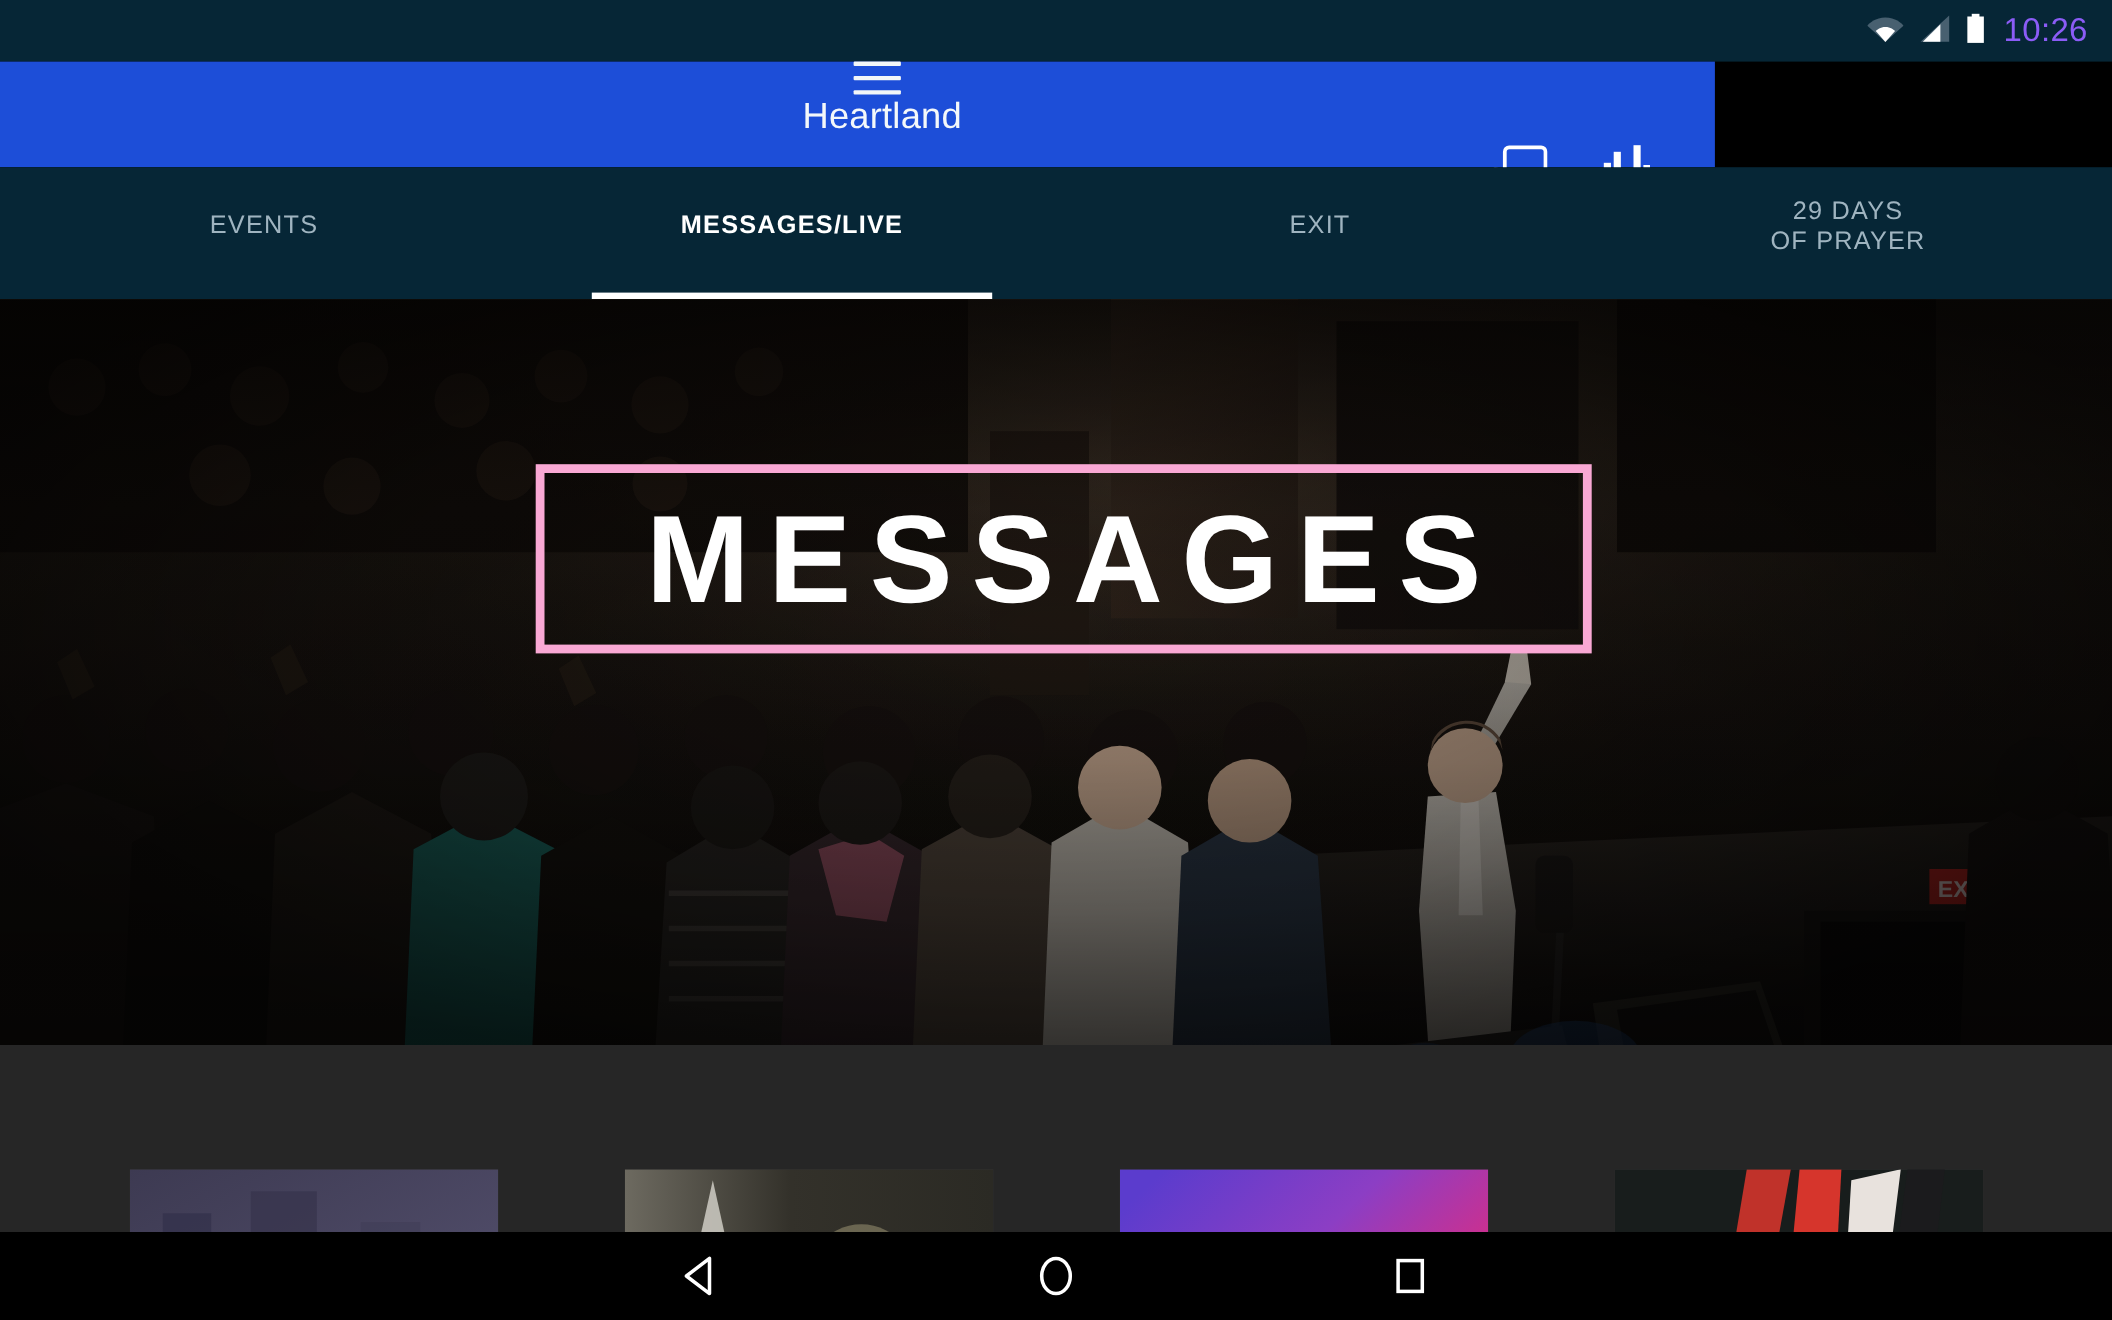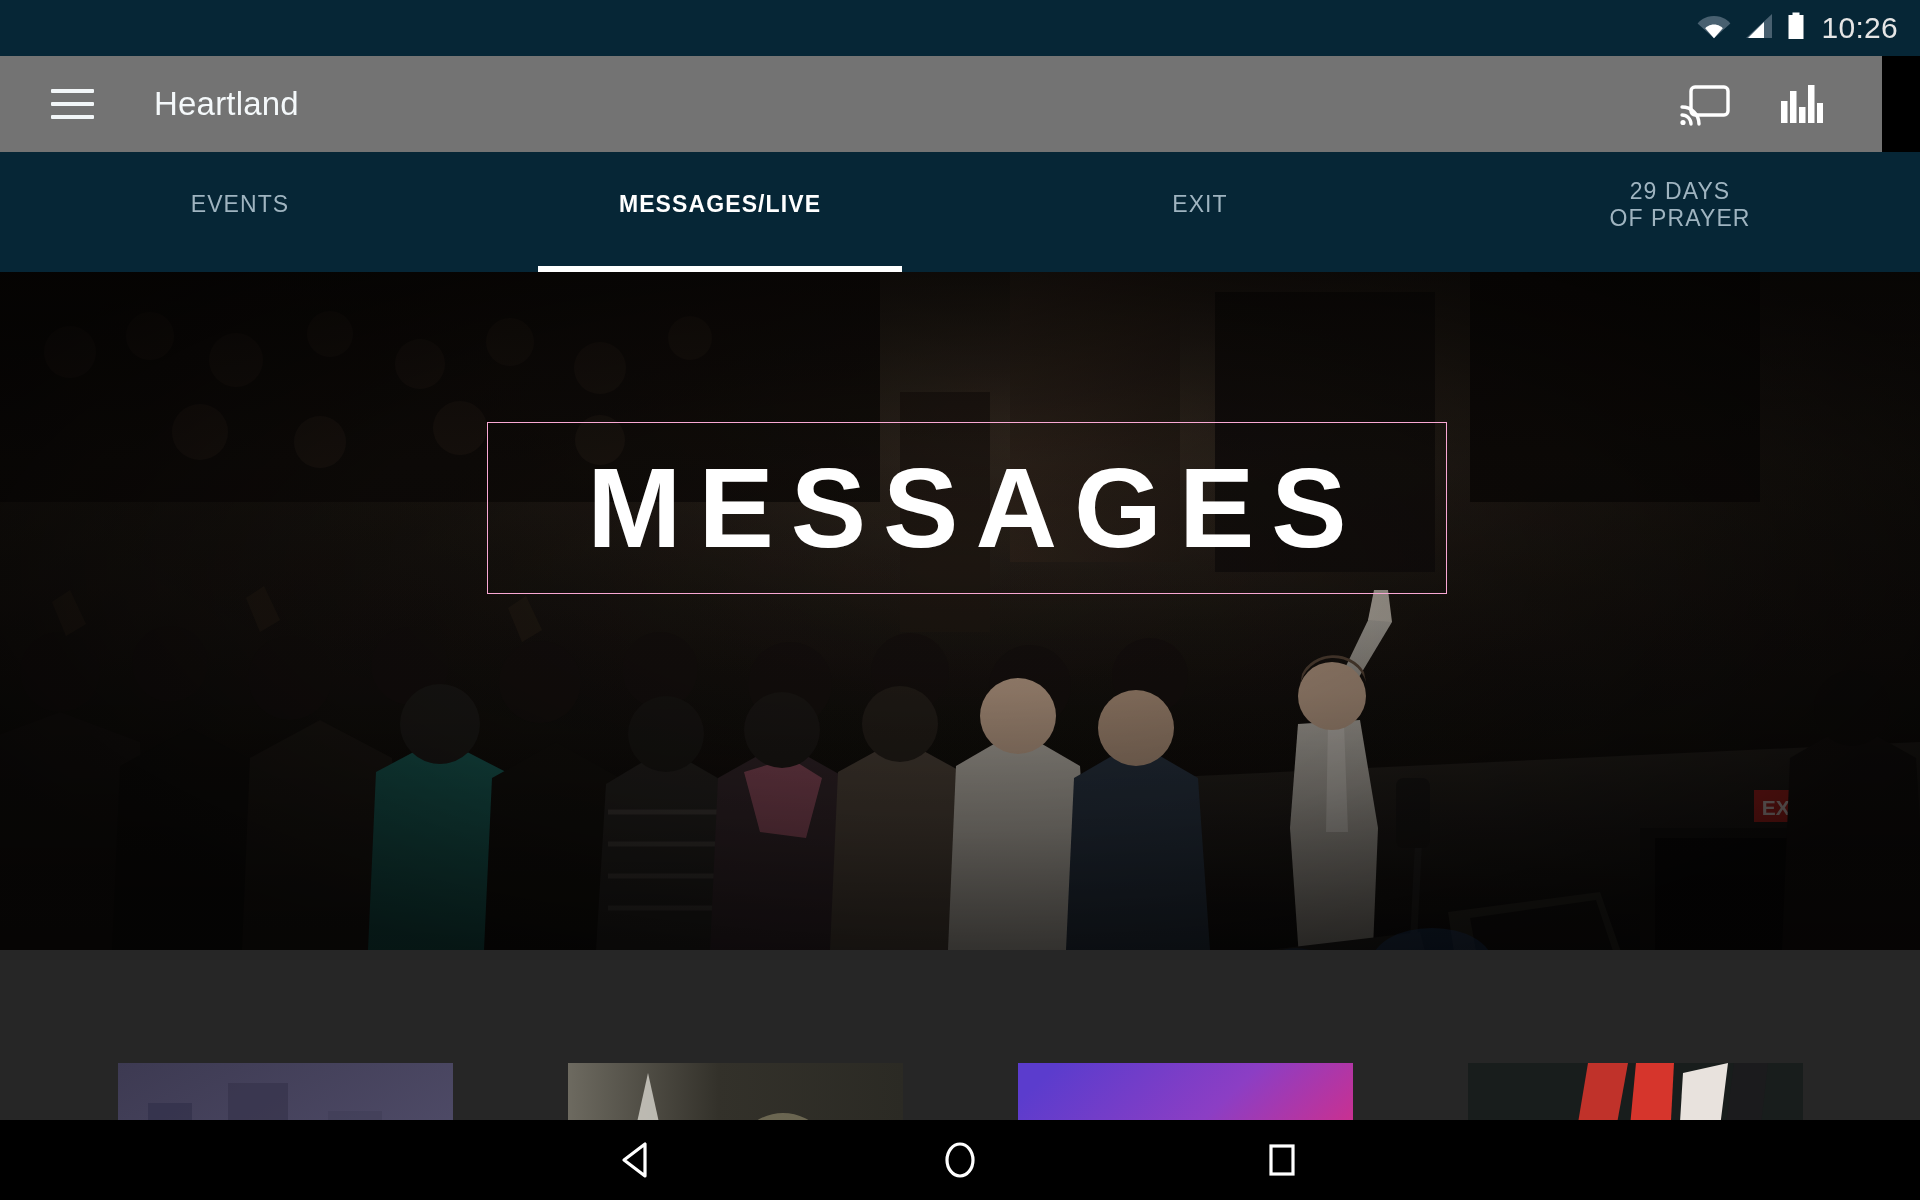--- a/index.html
+++ b/index.html
@@ -13,29 +13,29 @@
 
   
   #status-bar {
     position:absolute; left:0; top:0; width:1920px; height:56px;
     background:#062636;
     display:flex; align-items:center; justify-content:flex-end;
     padding-right:22px; gap:13px;
   }
   .sb-icon { display:block; }
   #status-clock {
-    color:#e5e5e5; font-size:30px; letter-spacing:.3px;
+    color:#8b5cf6; font-size:30px; letter-spacing:.3px;
     font-family:"Liberation Sans", sans-serif; line-height:1;
     margin-left:3px;
   }
 
   
   #app-bar {
-    position:absolute; left:0; top:56px; width:1882px; height:96px;
-    background:#737373; display:flex; align-items:center;
+    position:absolute; left:0; top:56px; width:1559px; height:96px;
+    background:#1d4ed8; display:flex; align-items:center;flex-direction:column;
   }
   #menu-button {
     width:74px; height:74px; margin-left:35px;
     display:flex; flex-direction:column; justify-content:center;
     align-items:center; gap:9px; cursor:pointer;
   }
   #menu-button span { display:block; width:43px; height:4px; background:#f2f6f8; border-radius:1px; }
   #app-title {
     color:#f4f8fa; font-size:33px; font-weight:400;
     margin-left:45px; letter-spacing:.2px; white-space:nowrap;
@@ -76,21 +76,21 @@
   #hero-photo { position:absolute; inset:0; }
   #hero-overlay {
     position:absolute; inset:0;
     background:
       radial-gradient(ellipse 58% 62% at 50% 44%, rgba(0,0,0,0) 0%, rgba(0,0,0,.30) 62%, rgba(0,0,0,.60) 100%),
       linear-gradient(180deg, rgba(8,5,3,.62) 0%, rgba(12,8,5,.20) 28%, rgba(0,0,0,.18) 62%, rgba(0,0,0,.42) 100%);
   }
   #hero-title-frame {
     position:absolute; left:487px; top:150px;
     width:960px; height:172px;
-    border:1px solid #f9a8d4;
+    border:8px solid #f9a8d4;
     display:flex; align-items:center; justify-content:center;
   }
   #hero-title {
     color:#ffffff; font-size:113px; font-weight:700;
     letter-spacing:17px; line-height:1; text-indent:17px;
     font-family:"Liberation Sans", sans-serif;
   }
 
   
   #content-area {

